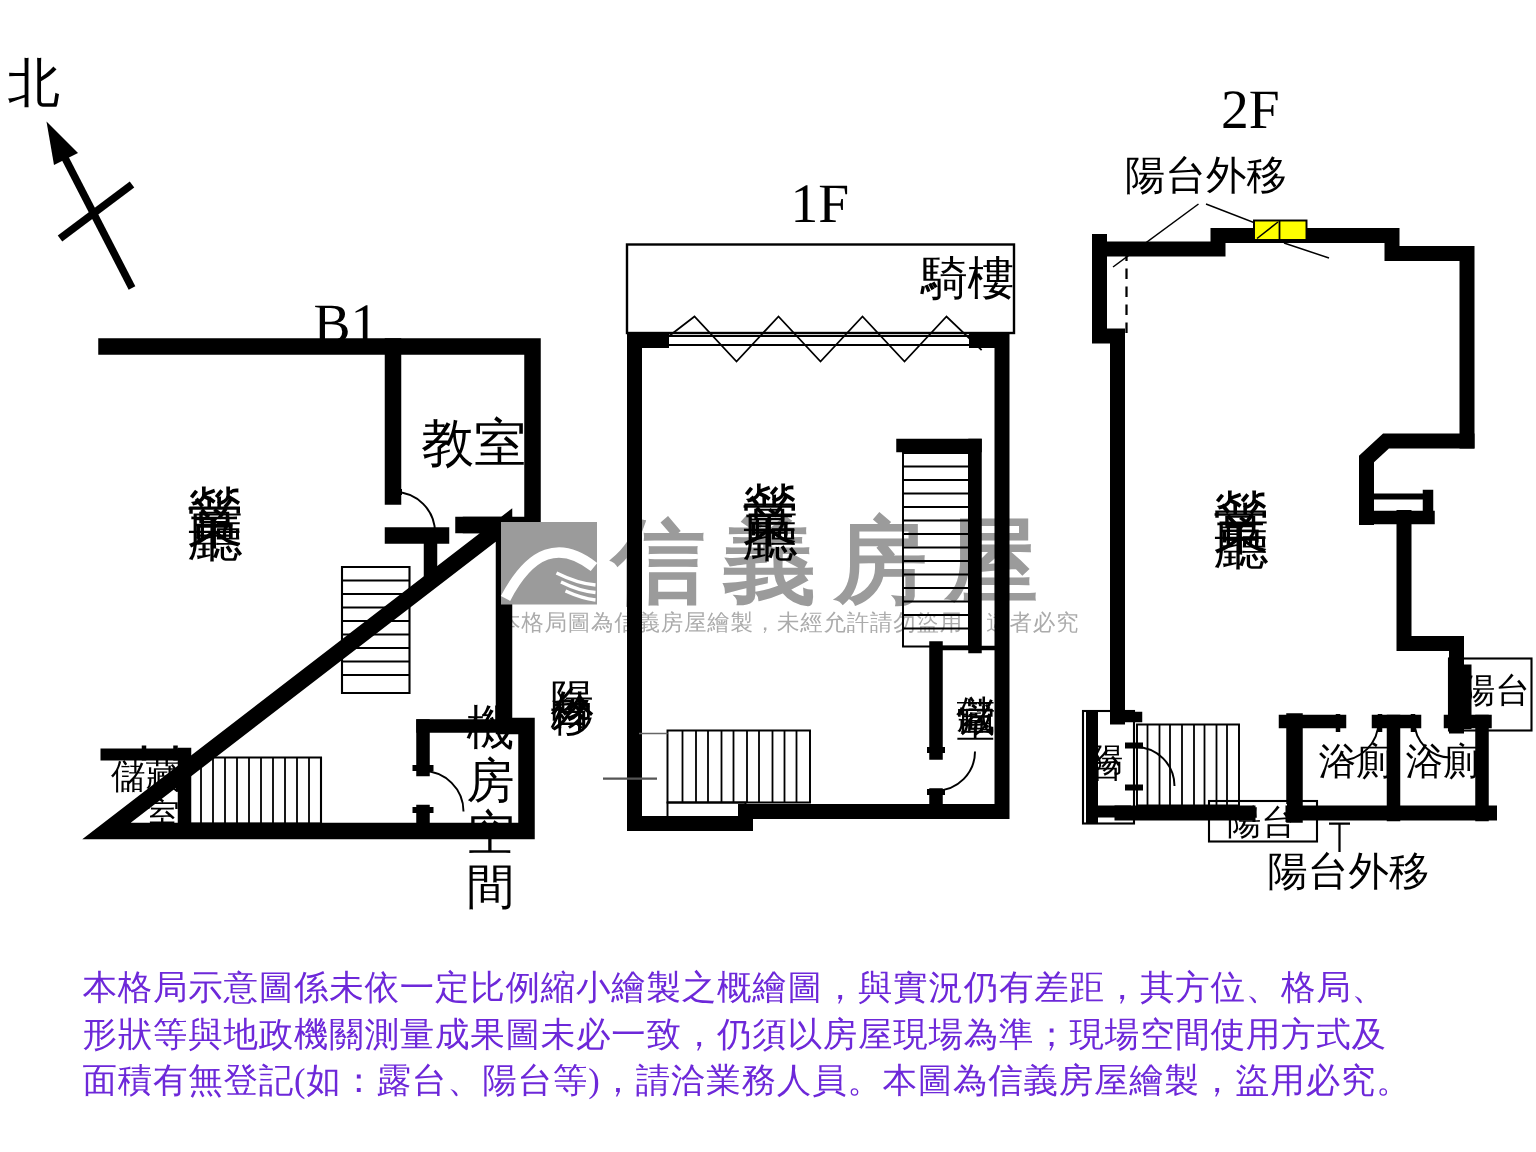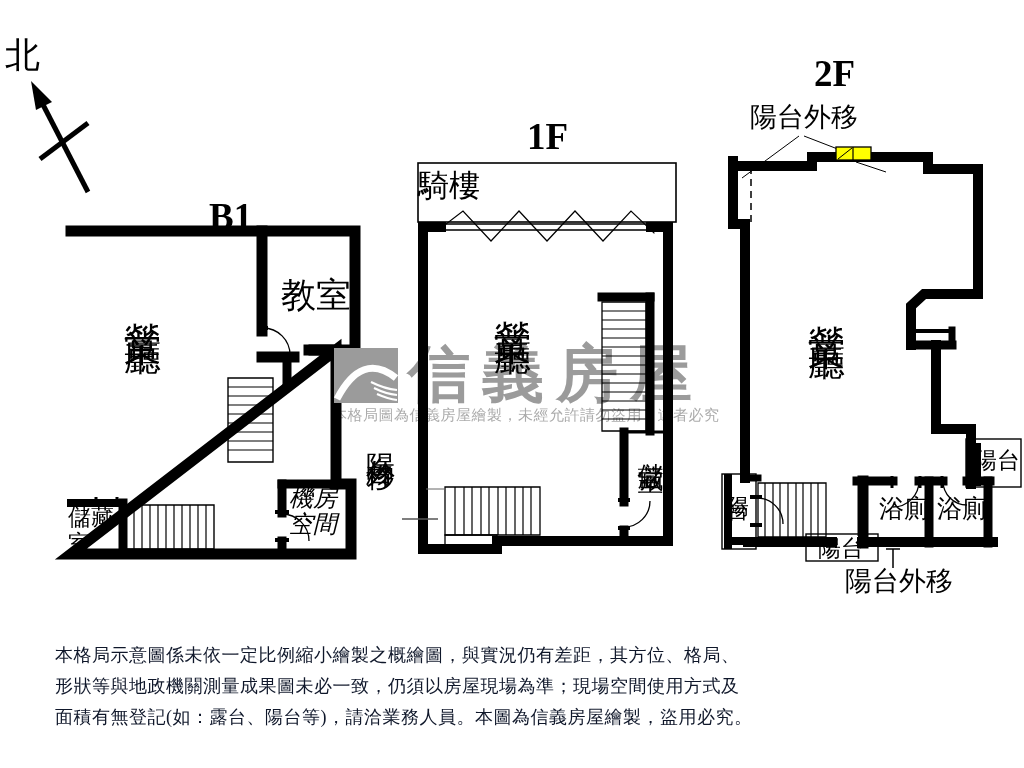--- a/index.html
+++ b/index.html
@@ -1,26 +1,26 @@
 <!DOCTYPE html>
 <html><head>
 <meta charset="utf-8">
 <style>
   html,body{margin:0;padding:0;background:#fff;}
   #stage{position:relative;width:1024px;height:768px;background:#ffffff;overflow:hidden;
          font-family:"Liberation Serif",serif;}
   .lbl{position:absolute;color:#000;line-height:1.0;white-space:pre;}
   .vtext{writing-mode:vertical-rl;text-orientation:upright;}
-  .center{text-align:left;}
+  .center{text-align:right;}
   svg{position:absolute;left:0;top:0;}
   .wm{position:absolute;color:#9b9b9b;}
   #wm-brand{left:408px;top:332px;font-size:62px;letter-spacing:12px;font-weight:600;}
   #wm-notice{left:332px;top:406px;font-size:15px;letter-spacing:0.5px;color:#ababab;}
-  .floor-label{font-size:37px;font-weight:bold;}
-  .disc{position:absolute;left:55px;font-size:18px;letter-spacing:0.5px;color:#0f172a;}
+  .floor-label{font-size:37px;}
+  .disc{position:absolute;left:55px;font-size:23px;letter-spacing:0.5px;color:#6d28d9;}
 </style>
 </head>
 <body>
 
 <div id="stage">
 
   <div class="wm" id="wm-brand">信義房屋</div>
   <div class="wm" id="wm-notice">本格局圖為信義房屋繪製，未經允許請勿盜用，違者必究</div>
 
   <svg width="1024" height="768" viewBox="0 0 1024 768">
@@ -137,21 +137,21 @@
       <path d="M371 382 Q385 389 397 390 M374 388 Q386 394 397 395 M377 394 Q388 399 397 400" stroke="#fff" stroke-width="2.2" fill="none"></path>
     </g>
   </svg>
 
   <div class="lbl" style="left:5px;top:38px;font-size:35px;">北</div>
 
   <div class="lbl floor-label" style="left:185px;top:198px;margin-left:24px;">B1</div>
   <div class="lbl vtext" style="left:124px;top:293px;font-size:37px;letter-spacing:7px;">營業廳</div>
   <div class="lbl" style="left:281px;top:278px;font-size:35px;">教室</div>
   <div class="lbl center" style="left:68px;top:505px;width:52px;font-size:23px;line-height:1.12;white-space:normal;">儲藏室</div>
-  <div class="lbl center" style="left:289px;top:485px;width:54px;font-size:24px;line-height:1.1;white-space:normal;font-style:italic;">機房空間</div>
+  <div class="lbl center" style="left:289px;top:468px;width:54px;font-size:32px;line-height:1.1;white-space:normal;">機房空間</div>
 
   <div class="lbl floor-label" style="left:527px;top:118px;text-align:right;">1F</div>
   <div class="lbl center" style="left:418px;top:170px;width:258px;font-size:31px;">騎樓</div>
   <div class="lbl vtext" style="left:494px;top:291px;font-size:37px;letter-spacing:8px;">營業廳</div>
   <div class="lbl vtext" style="left:637px;top:442px;font-size:26px;letter-spacing:2px;">儲藏室</div>
   <div class="lbl vtext" style="left:366px;top:431px;font-size:29px;letter-spacing:3px;">陽台外移</div>
 
   <div class="lbl floor-label" style="left:814px;top:55px;">2F</div>
   <div class="lbl" style="left:750px;top:104px;font-size:27px;">陽台外移</div>
   <div class="lbl vtext" style="left:808px;top:296px;font-size:37px;letter-spacing:8px;">營業廳</div>

